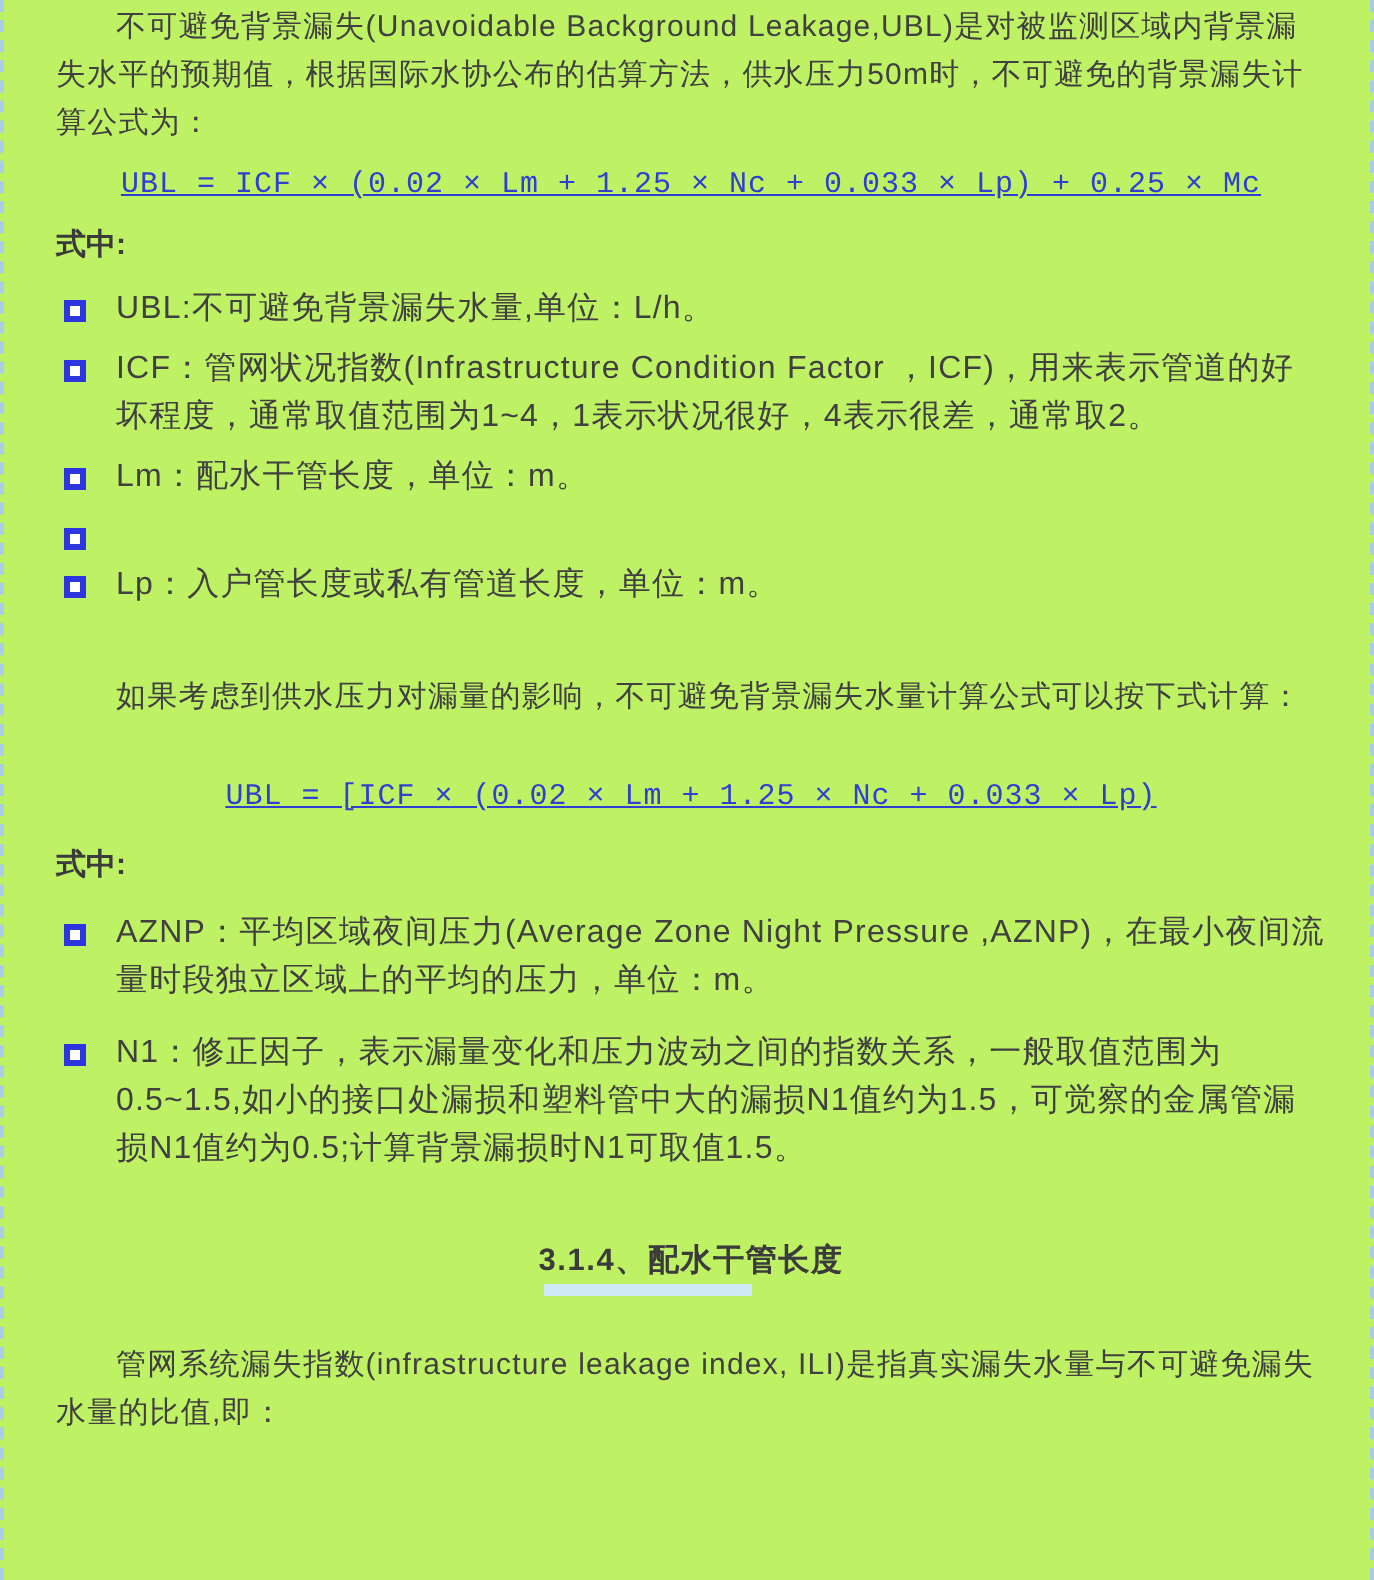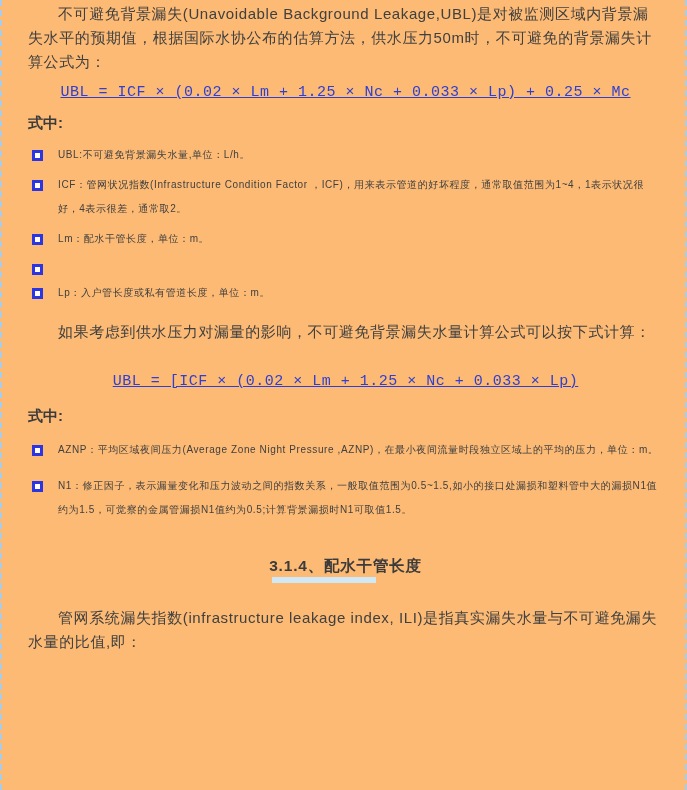--- a/index.html
+++ b/index.html
@@ -6,21 +6,21 @@
   .page {
     position:relative;
     width:687px; height:790px;
     box-sizing:border-box;
     border-left:2px dashed #a9cce8;
     border-right:2px dashed #a9cce8;
     padding:2px 22px 0 26px;
     overflow:hidden;
     font-family:"Liberation Sans","DejaVu Sans",sans-serif;
     color:#404040;
-    background:#fdba74;
+    background:#bef264;
   }
   .body-para {
     font-size:15px; line-height:24px; letter-spacing:0.6px;
     margin:0; color:#404040;
   }
   .indent { text-indent:2em; }
   .formula {
     font-family:"Liberation Mono","DejaVu Sans Mono",monospace;
     color:#2e3fd1; font-size:15px; text-align:center;
     margin:7px 0 0; line-height:24px; letter-spacing:0.5px;text-decoration:underline;
@@ -38,22 +38,22 @@
   ul.deflist { list-style:none; margin:8px 0 0; padding:0 0 0 4px; }
   ul.deflist li { display:flex; align-items:flex-start; margin-bottom:6px; }
   ul.deflist.list2 { margin-top:10px; }
   ul.deflist.list2 li { margin-bottom:12px; }
   .bullet {
     flex:none; width:5px; height:5px;
     border:3px solid #2b36e0;
     margin:7px 15px 0 0;
     background:#ffffff;
   }
-  .li-text { font-size:10px; line-height:24px; letter-spacing:0.6px; }
-  .mt-para { margin-top:15px; }
+  .li-text { font-size:16px; line-height:24px; letter-spacing:0.6px; }
+  .mt-para { margin-top:32px; }
   .section-heading {
     position:relative; text-align:center;
     font-size:15.5px; font-weight:bold; color:#3b3b3b;
     margin:34px 0 0; line-height:20px; letter-spacing:0.8px;
   }
   .heading-highlight {
     position:absolute; left:50%; bottom:-7px;
     transform:translateX(calc(-50% - 22px));
     width:104px; height:6px;
     background:#cfe9f7;

